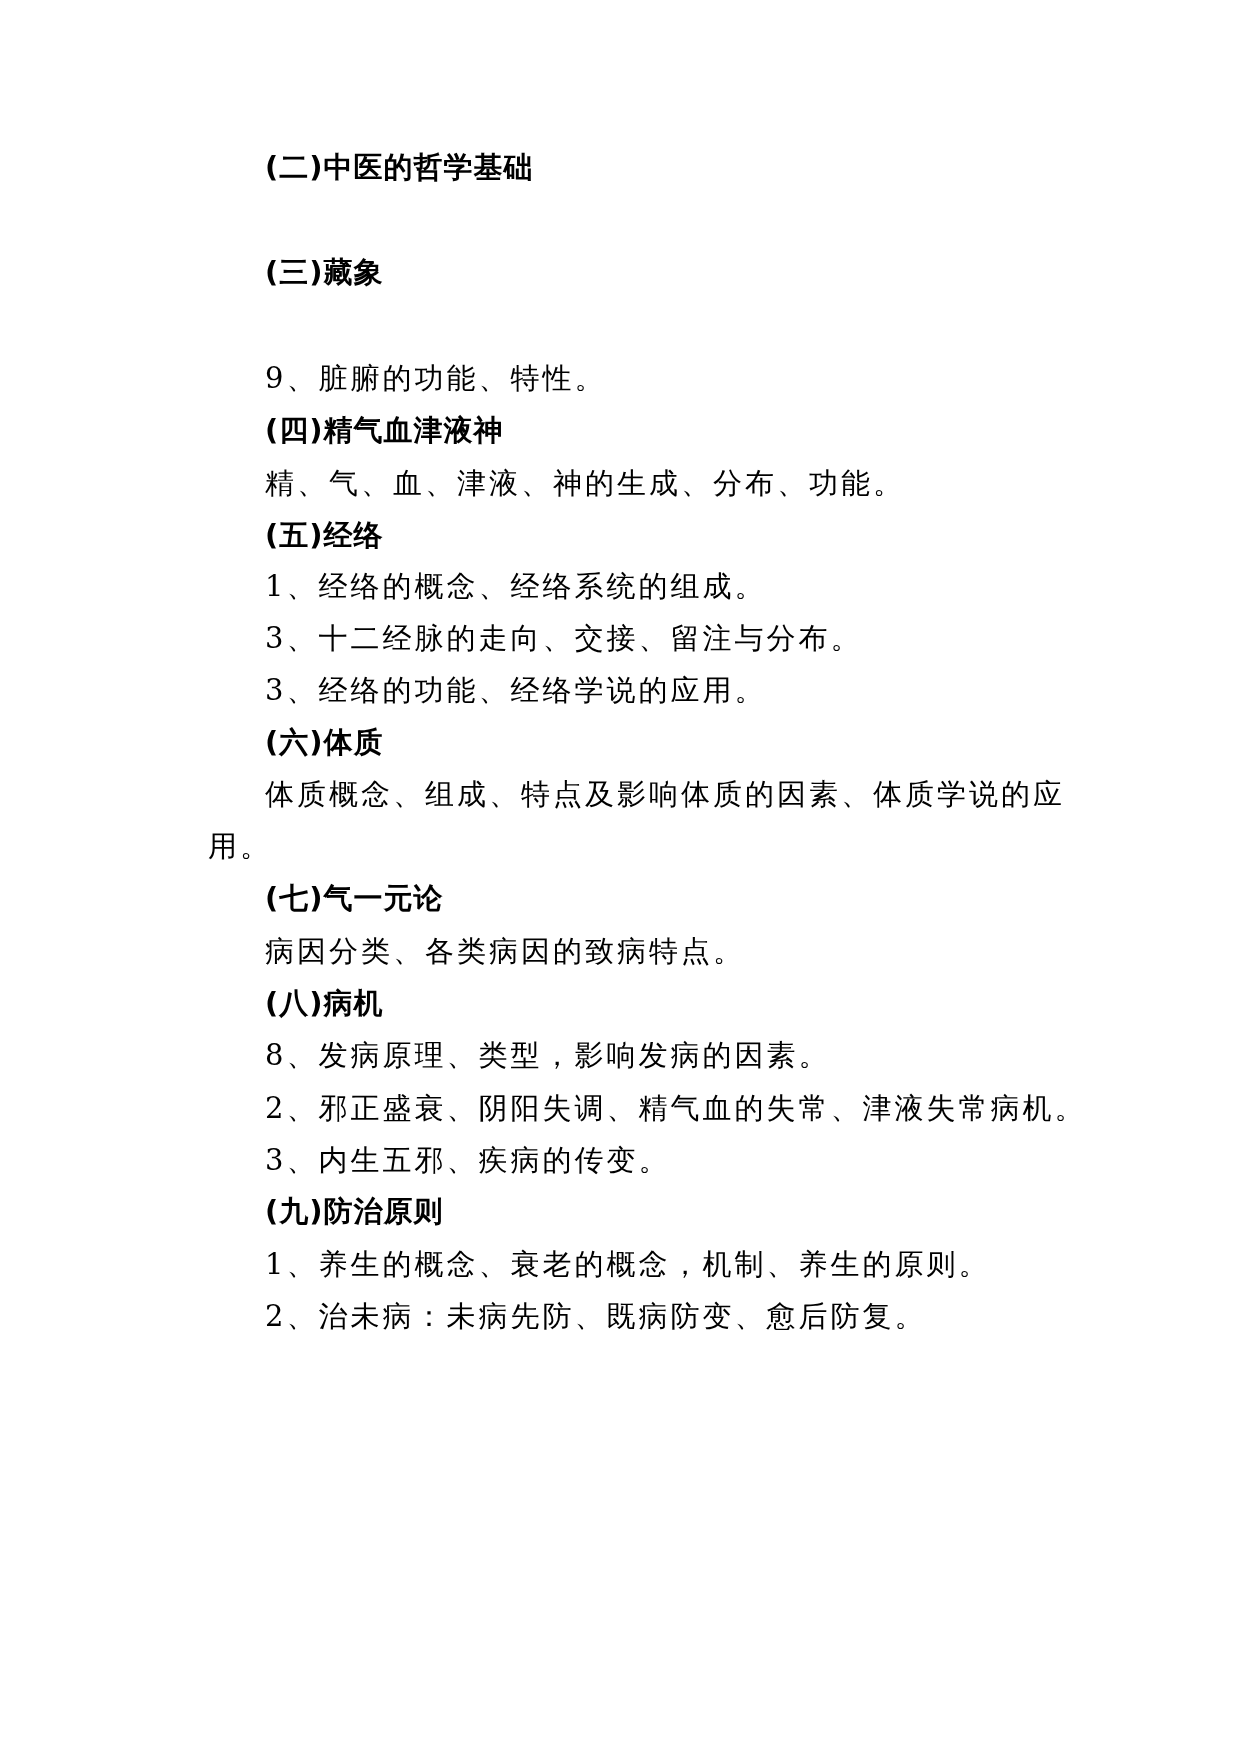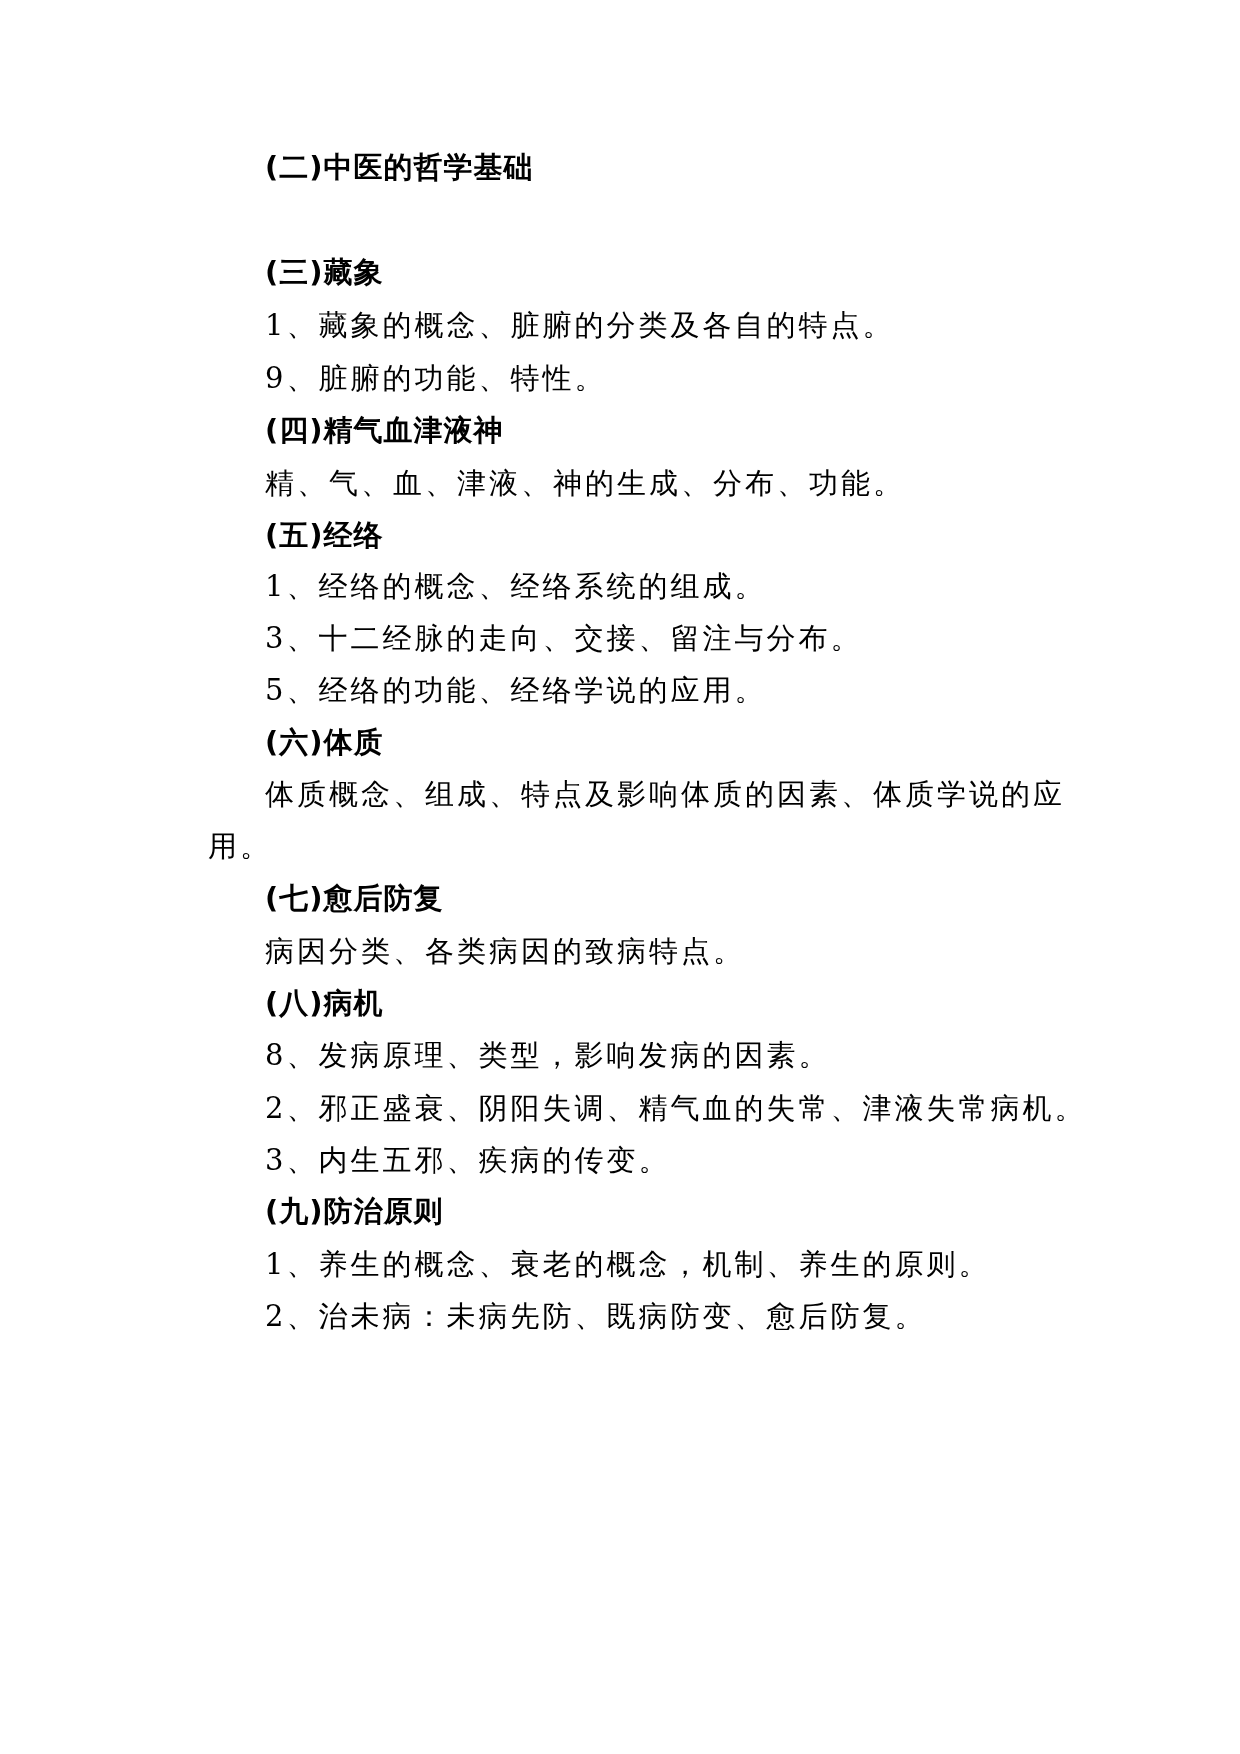--- a/index.html
+++ b/index.html
@@ -9,36 +9,35 @@
   .line { position: absolute; font-size: 29px; line-height: 34px; white-space: nowrap; letter-spacing: 3px; }
   .heading { font-family: "DejaVu Sans", "Liberation Sans", sans-serif; font-weight: bold; letter-spacing: 1px; }
 </style>
 </head>
 <body>
 
 <div class="page">
   <div class="line heading" style="left:237px;top:150px">(二)中医的哲学基础</div>
 
   <div class="line heading" style="left:237px;top:255px">(三)藏象</div>
-  <div class="line" style="left:237px;top:308px">1、藏象的概念、脏腑的分类及各自的特点。</div>
   <div class="line" style="left:237px;top:361px">9、脏腑的功能、特性。</div>
 
   <div class="line heading" style="left:237px;top:413px">(四)精气血津液神</div>
   <div class="line" style="left:237px;top:466px">精、气、血、津液、神的生成、分布、功能。</div>
 
   <div class="line heading" style="left:237px;top:518px">(五)经络</div>
   <div class="line" style="left:237px;top:569px">1、经络的概念、经络系统的组成。</div>
   <div class="line" style="left:237px;top:621px">3、十二经脉的走向、交接、留注与分布。</div>
-  <div class="line" style="left:237px;top:673px">5、经络的功能、经络学说的应用。</div>
+  <div class="line" style="left:237px;top:673px">3、经络的功能、经络学说的应用。</div>
 
   <div class="line heading" style="left:237px;top:725px">(六)体质</div>
   <div class="line" style="left:237px;top:777px">体质概念、组成、特点及影响体质的因素、体质学说的应</div>
   <div class="line" style="left:180px;top:829px">用。</div>
 
-  <div class="line heading" style="left:237px;top:881px">(七)愈后防复</div>
+  <div class="line heading" style="left:237px;top:881px">(七)气一元论</div>
   <div class="line" style="left:237px;top:934px">病因分类、各类病因的致病特点。</div>
 
   <div class="line heading" style="left:237px;top:986px">(八)病机</div>
   <div class="line" style="left:237px;top:1038px">8、发病原理、类型，影响发病的因素。</div>
   <div class="line" style="left:237px;top:1091px">2、邪正盛衰、阴阳失调、精气血的失常、津液失常病机。</div>
   <div class="line" style="left:237px;top:1143px">3、内生五邪、疾病的传变。</div>
 
   <div class="line heading" style="left:237px;top:1194px">(九)防治原则</div>
   <div class="line" style="left:237px;top:1247px">1、养生的概念、衰老的概念，机制、养生的原则。</div>
   <div class="line" style="left:237px;top:1299px">2、治未病：未病先防、既病防变、愈后防复。</div>

